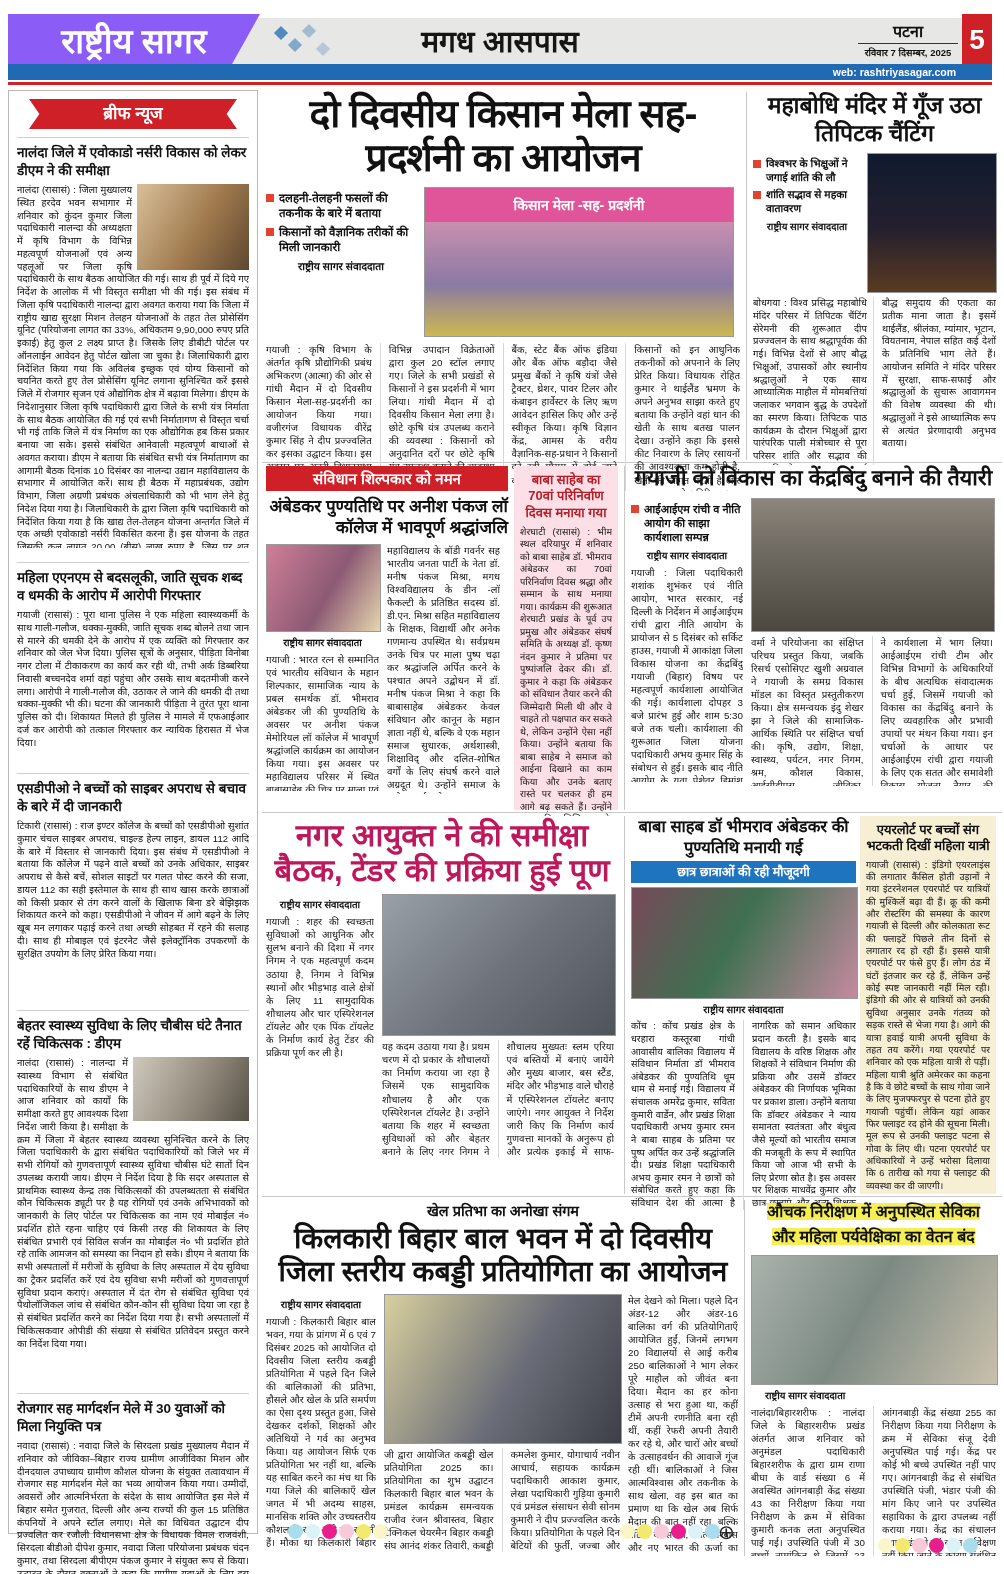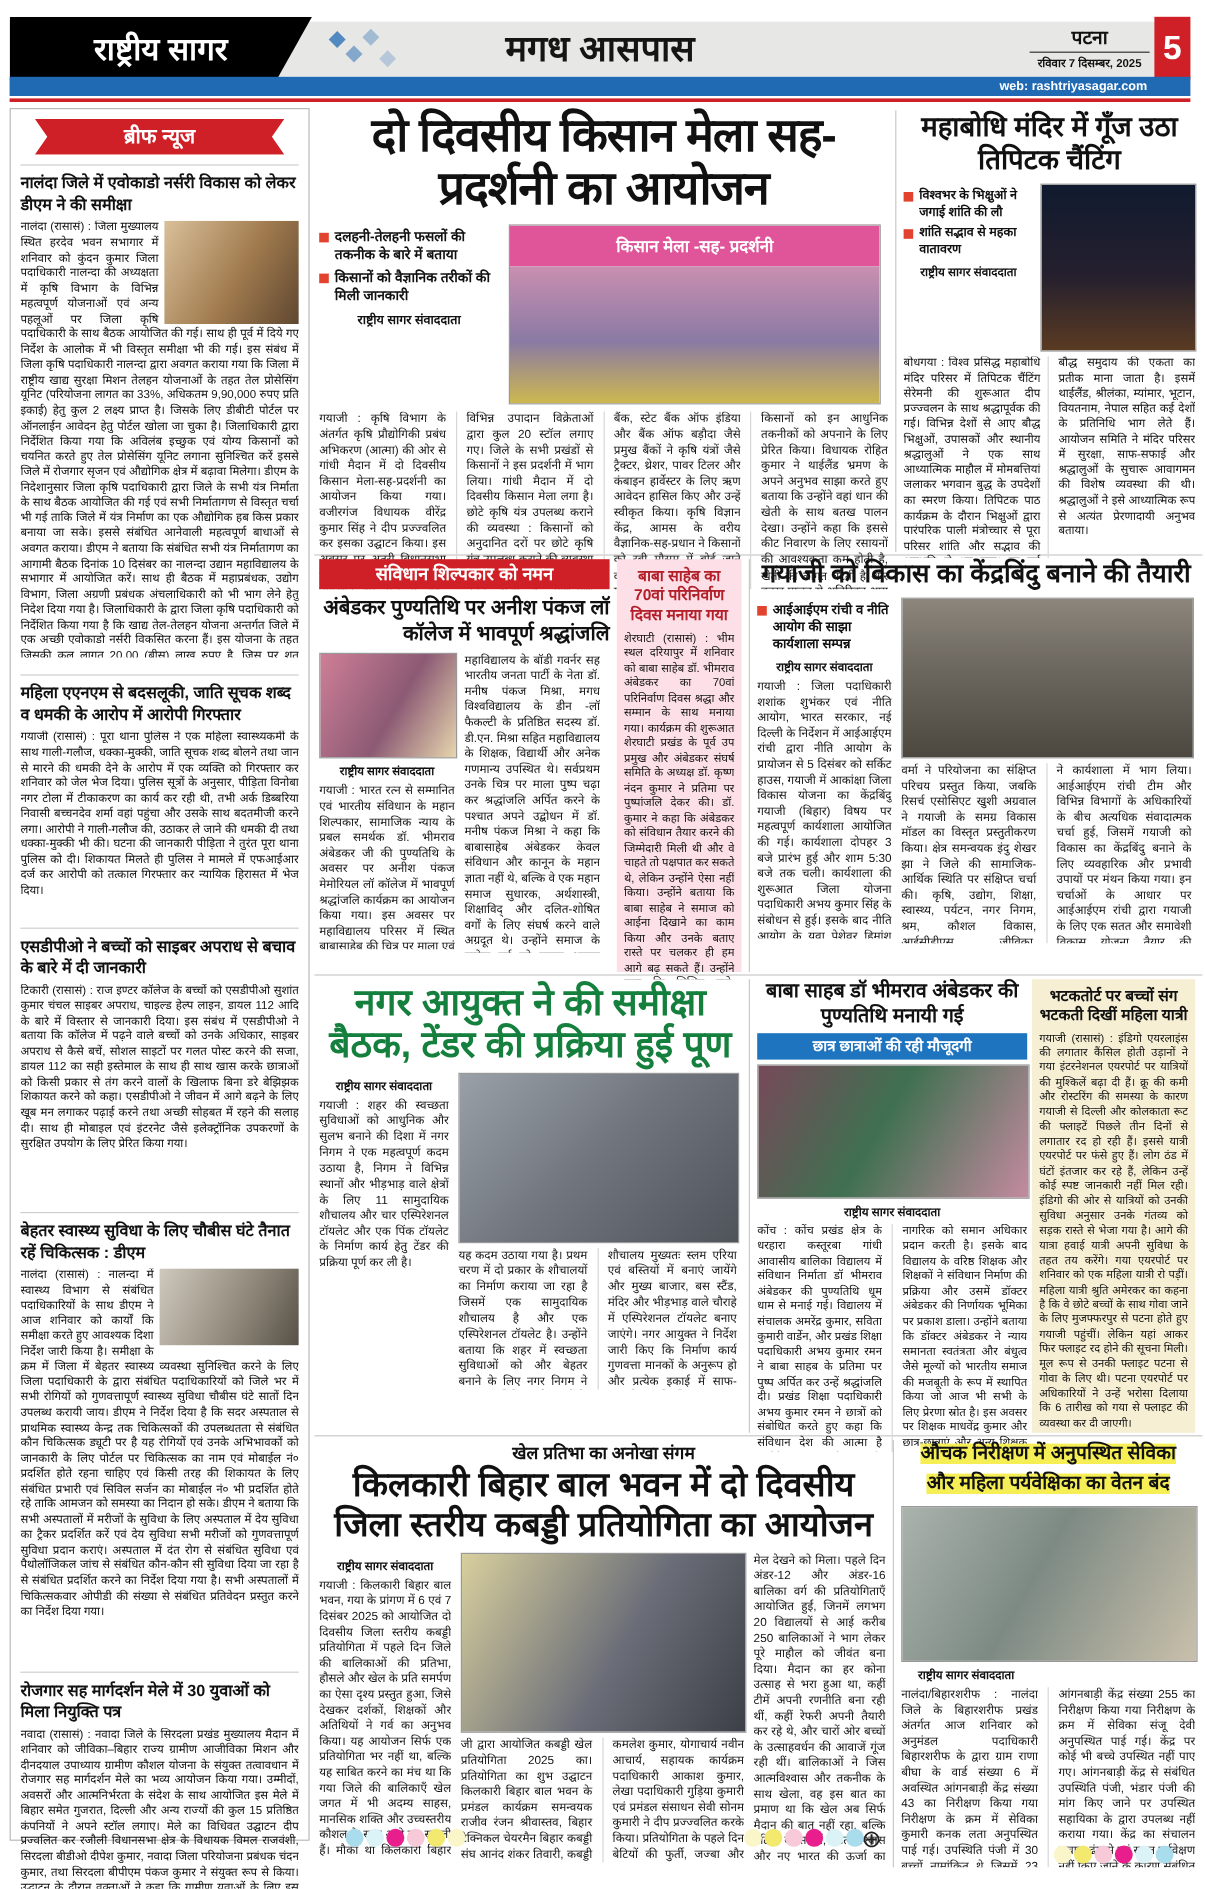--- a/index.html
+++ b/index.html
@@ -1,20 +1,20 @@
 <!DOCTYPE html>
 <html><head>
 <meta charset="utf-8">
 <style>
   html,body{margin:0;padding:0;background:#ffffff;}
   body{width:1004px;height:1574px;position:relative;font-family:"Liberation Sans","DejaVu Sans",sans-serif;color:#111;overflow:hidden;}
   .abs{position:absolute;box-sizing:border-box;}
   
   .hdr-band{left:8px;top:18px;width:984px;height:46px;background:#e7e7e5;}
-  .brand{left:8px;top:14px;width:252px;height:54px;background:#000000;color:#fff;font-weight:bold;font-size:26px;text-align:center;line-height:54px;clip-path:polygon(0 0,100% 0,88% 100%,0 100%);}
+  .brand{left:8px;top:14px;width:252px;height:54px;background:#8b5cf6;color:#fff;font-weight:bold;font-size:34px;text-align:center;line-height:54px;clip-path:polygon(0 0,100% 0,88% 100%,0 100%);}
   .diamond{position:absolute;width:10px;height:10px;transform:rotate(45deg);background:#2069b3;opacity:.75;}
   .section-title{left:300px;top:22px;width:400px;height:40px;text-align:center;font-weight:bold;font-size:30px;line-height:40px;color:#151515;}
   .right-info{left:858px;top:20px;width:100px;text-align:center;}
   .right-info .city{font-weight:bold;font-size:16px;border-bottom:1.5px solid #333;padding-bottom:1px;}
   .right-info .date{font-weight:bold;font-size:9.5px;margin-top:2px;}
   .page-badge{left:962px;top:14px;width:30px;height:52px;background:#cf2027;color:#fff;font-weight:bold;font-size:28px;text-align:center;line-height:52px;}
   .web-strip{left:8px;top:64px;width:984px;height:16px;background:#2069b3;color:#fff;font-weight:bold;font-size:10.5px;line-height:16px;text-align:right;padding-right:36px;}
   .red-rule{left:8px;top:82px;width:984px;height:3px;background:#cf2027;}
   .band-rule{background:#c9c9c9;}
   
@@ -69,21 +69,21 @@
   .vikas .headline{font-weight:bold;font-size:21.5px;line-height:1.2;text-align:center;}
   .vikas-mid{display:flex;gap:8px;margin-top:6px;}
   .vikas-left{width:112px;}
   .vikas-right{width:242px;}
   .ph-vikas{width:242px;height:132px;background:linear-gradient(180deg,#8c867c 0%,#6b665e 45%,#4c483f 100%);}
   .vikas-sub{display:flex;gap:8px;margin-top:4px;height:150px;}
   .vikas-sub .col{width:114px;}
   
   .nagar{left:266px;top:816px;width:352px;height:378px;}
   .kicker{font-weight:bold;font-size:15.5px;text-align:center;}
-  .nagar .headline{font-weight:bold;font-size:31px;line-height:1.12;text-align:center;color:#15803d;margin-top:3px;}
+  .nagar .headline{font-weight:bold;font-size:31px;line-height:1.12;text-align:center;color:#be185d;margin-top:3px;}
   .nagar-mid{display:flex;gap:8px;margin-top:6px;}
   .nagar-left{width:108px;}
   .nagar-right{width:232px;}
   .ph-nagar{width:232px;height:140px;background:linear-gradient(135deg,#9aa0a8 0%,#70757d 50%,#4f545b 100%);}
   .nagar-sub{display:flex;gap:8px;margin-top:4px;height:118px;}
   .nagar-sub .col{width:110px;}
   
   .konch{left:624px;top:816px;width:232px;height:378px;border-left:1px solid #c9c9c9;padding-left:6px;}
   .konch .headline{font-weight:bold;font-size:16.5px;line-height:1.25;text-align:center;}
   .blue-banner{background:#1f74bf;color:#fff;font-weight:bold;font-size:12.5px;text-align:center;line-height:22px;height:22px;margin:4px 0;}
@@ -287,21 +287,21 @@
   <div class="blue-banner">छात्र छात्राओं की रही मौजूदगी</div>
   <div class="photo ph-konch"></div>
   <div class="byline" style="font-size:9.8px">राष्ट्रीय सागर संवाददाता</div>
   <div class="konch-cols">
     <div class="col">कोंच : कोंच प्रखंड क्षेत्र के धरहारा कस्तूरबा गांधी आवासीय बालिका विद्यालय में संविधान निर्माता डॉ भीमराव अंबेडकर की पुण्यतिथि धूम धाम से मनाई गई। विद्यालय में संचालक अमरेंद्र कुमार, सविता कुमारी वार्डेन, और प्रखंड शिक्षा पदाधिकारी अभय कुमार रमन ने बाबा साहब के प्रतिमा पर पुष्प अर्पित कर उन्हें श्रद्धांजलि दी। प्रखंड शिक्षा पदाधिकारी अभय कुमार रमन ने छात्रों को संबोधित करते हुए कहा कि संविधान देश की आत्मा है उन्होंने डॉक्टर अंबेडकर की योगदान का राष्ट्र के लिए अतुलनीय बताया जिन्होंने भारत को ऐसी व्यवस्था दी जो हर</div>
     <div class="col">नागरिक को समान अधिकार प्रदान करती है। इसके बाद विद्यालय के वरिष्ठ शिक्षक और शिक्षकों ने संविधान निर्माण की प्रक्रिया और उसमें डॉक्टर अंबेडकर की निर्णायक भूमिका पर प्रकाश डाला। उन्होंने बताया कि डॉक्टर अंबेडकर ने न्याय समानता स्वतंत्रता और बंधुत्व जैसे मूल्यों को भारतीय समाज की मजबूती के रूप में स्थापित किया जो आज भी सभी के लिए प्रेरणा स्रोत है। इस अवसर पर शिक्षक माधवेंद्र कुमार और छात्र-छात्राएं और अन्य शिक्षक गण मौजूद रहे। कार्यक्रम के समापन पर सभी छात्रों और शिक्षकों ने डॉ अंबेडकर के आदर्शों पर चलने तथा समाज के निर्माण में योगदान देने का संकल्प लिया।</div>
   </div>
 </div>
 
 <div class="abs airport">
-  <div class="headline">भटकतोर्ट पर बच्चों संग भटकती दिखीं महिला यात्री</div>
+  <div class="headline">एयरलोर्ट पर बच्चों संग भटकती दिखीं महिला यात्री</div>
   <div class="col" style="height:330px">गयाजी (रासासं) : इंडिगो एयरलाइंस की लगातार कैंसिल होती उड़ानों ने गया इंटरनेशनल एयरपोर्ट पर यात्रियों की मुश्किलें बढ़ा दी हैं। क्रू की कमी और रोस्टरिंग की समस्या के कारण गयाजी से दिल्ली और कोलकाता रूट की फ्लाइटें पिछले तीन दिनों से लगातार रद हो रही हैं। इससे यात्री एयरपोर्ट पर फंसे हुए हैं। लोग ठंड में घंटों इंतजार कर रहे हैं, लेकिन उन्हें कोई स्पष्ट जानकारी नहीं मिल रही। इंडिगो की ओर से यात्रियों को उनकी सुविधा अनुसार उनके गंतव्य को सड़क रास्ते से भेजा गया है। आगे की यात्रा हवाई यात्री अपनी सुविधा के तहत तय करेंगे। गया एयरपोर्ट पर शनिवार को एक महिला यात्री रो पड़ीं। महिला यात्री श्रुति अमेरकर का कहना है कि वे छोटे बच्चों के साथ गोवा जाने के लिए मुजफ्फरपुर से पटना होते हुए गयाजी पहुंचीं। लेकिन यहां आकर फिर फ्लाइट रद होने की सूचना मिली। मूल रूप से उनकी फ्लाइट पटना से गोवा के लिए थी। पटना एयरपोर्ट पर अधिकारियों ने उन्हें भरोसा दिलाया कि 6 तारीख को गया से फ्लाइट की व्यवस्था कर दी जाएगी।</div>
 </div>
 
 <div class="abs kab">
   <div class="kicker" style="font-size:14.5px">खेल प्रतिभा का अनोखा संगम</div>
   <div class="headline">किलकारी बिहार बाल भवन में दो दिवसीय जिला स्तरीय कबड्डी प्रतियोगिता का आयोजन</div>
   <div class="kab-mid">
     <div class="kab-c1">
       <div class="byline" style="font-size:9.8px">राष्ट्रीय सागर संवाददाता</div>
       <div class="col" style="width:110px;height:232px">गयाजी : किलकारी बिहार बाल भवन, गया के प्रांगण में 6 एवं 7 दिसंबर 2025 को आयोजित दो दिवसीय जिला स्तरीय कबड्डी प्रतियोगिता में पहले दिन जिले की बालिकाओं की प्रतिभा, हौसले और खेल के प्रति समर्पण का ऐसा दृश्य प्रस्तुत हुआ, जिसे देखकर दर्शकों, शिक्षकों और अतिथियों ने गर्व का अनुभव किया। यह आयोजन सिर्फ एक प्रतियोगिता भर नहीं था, बल्कि यह साबित करने का मंच था कि गया जिले की बालिकाएँ खेल जगत में भी अदम्य साहस, मानसिक शक्ति और उच्चस्तरीय कौशल के साथ आगे बढ़ सकती हैं। मौका था किलकारी बिहार बाल भवन गया</div>

